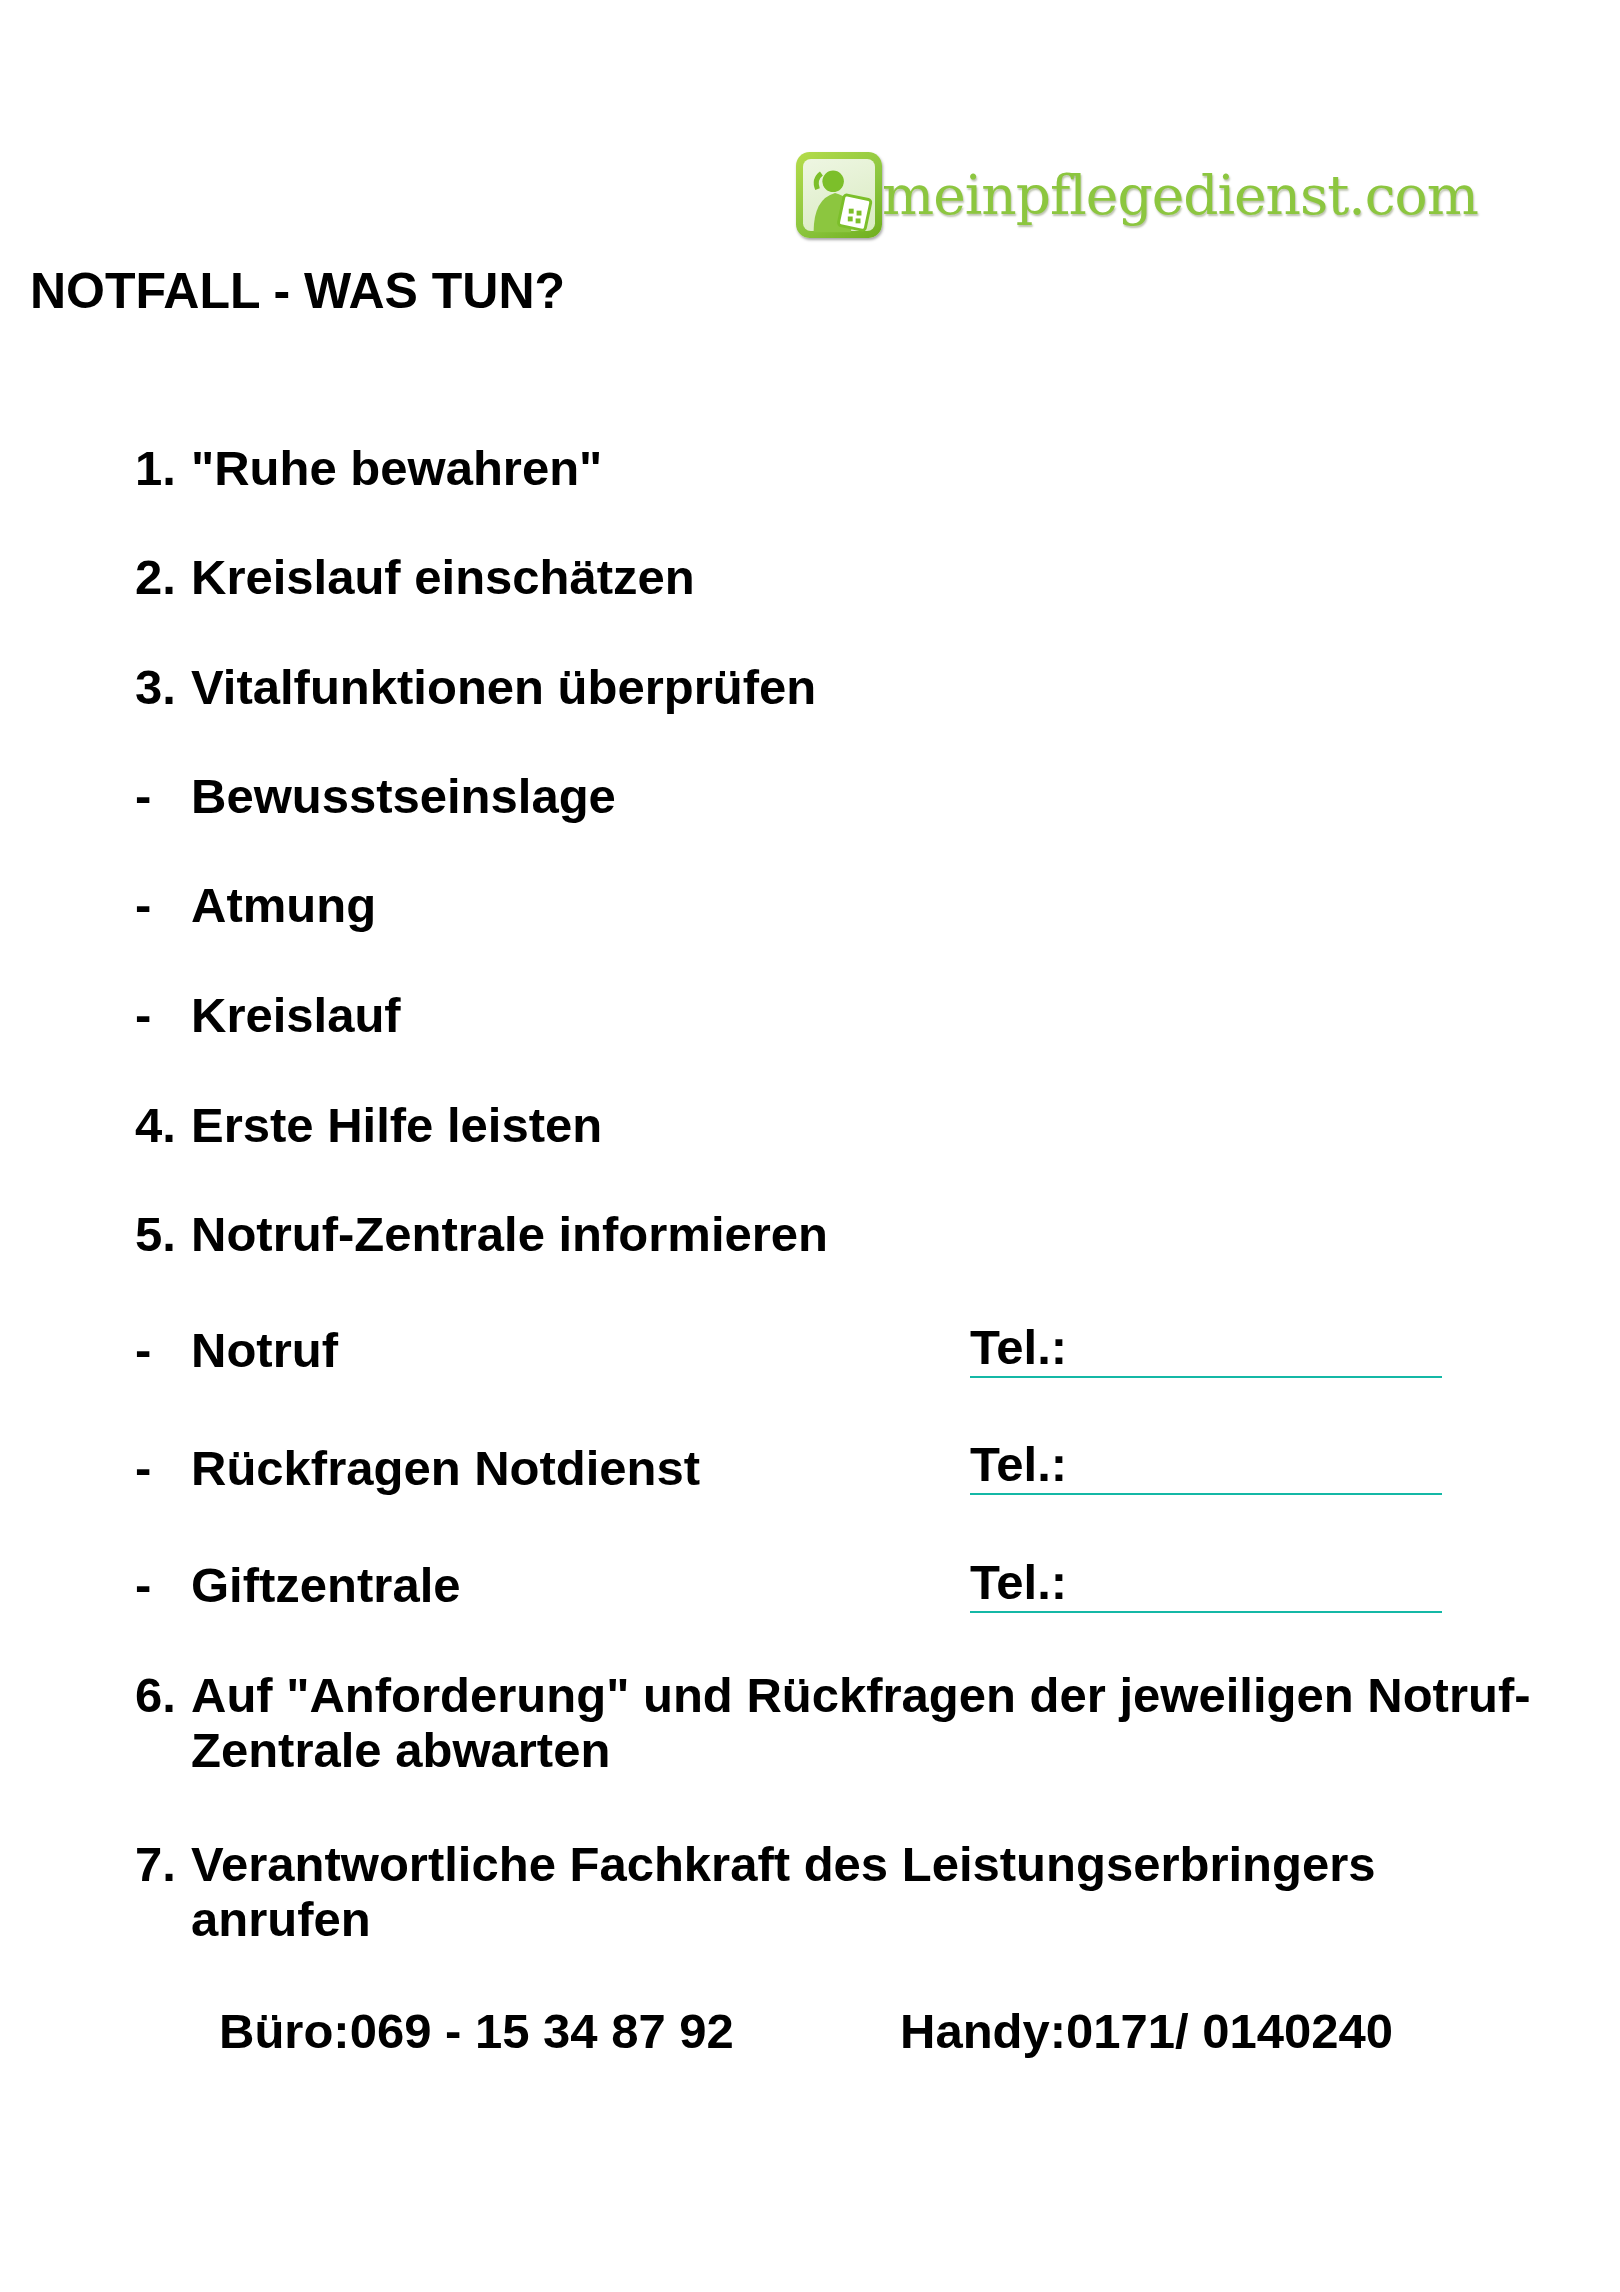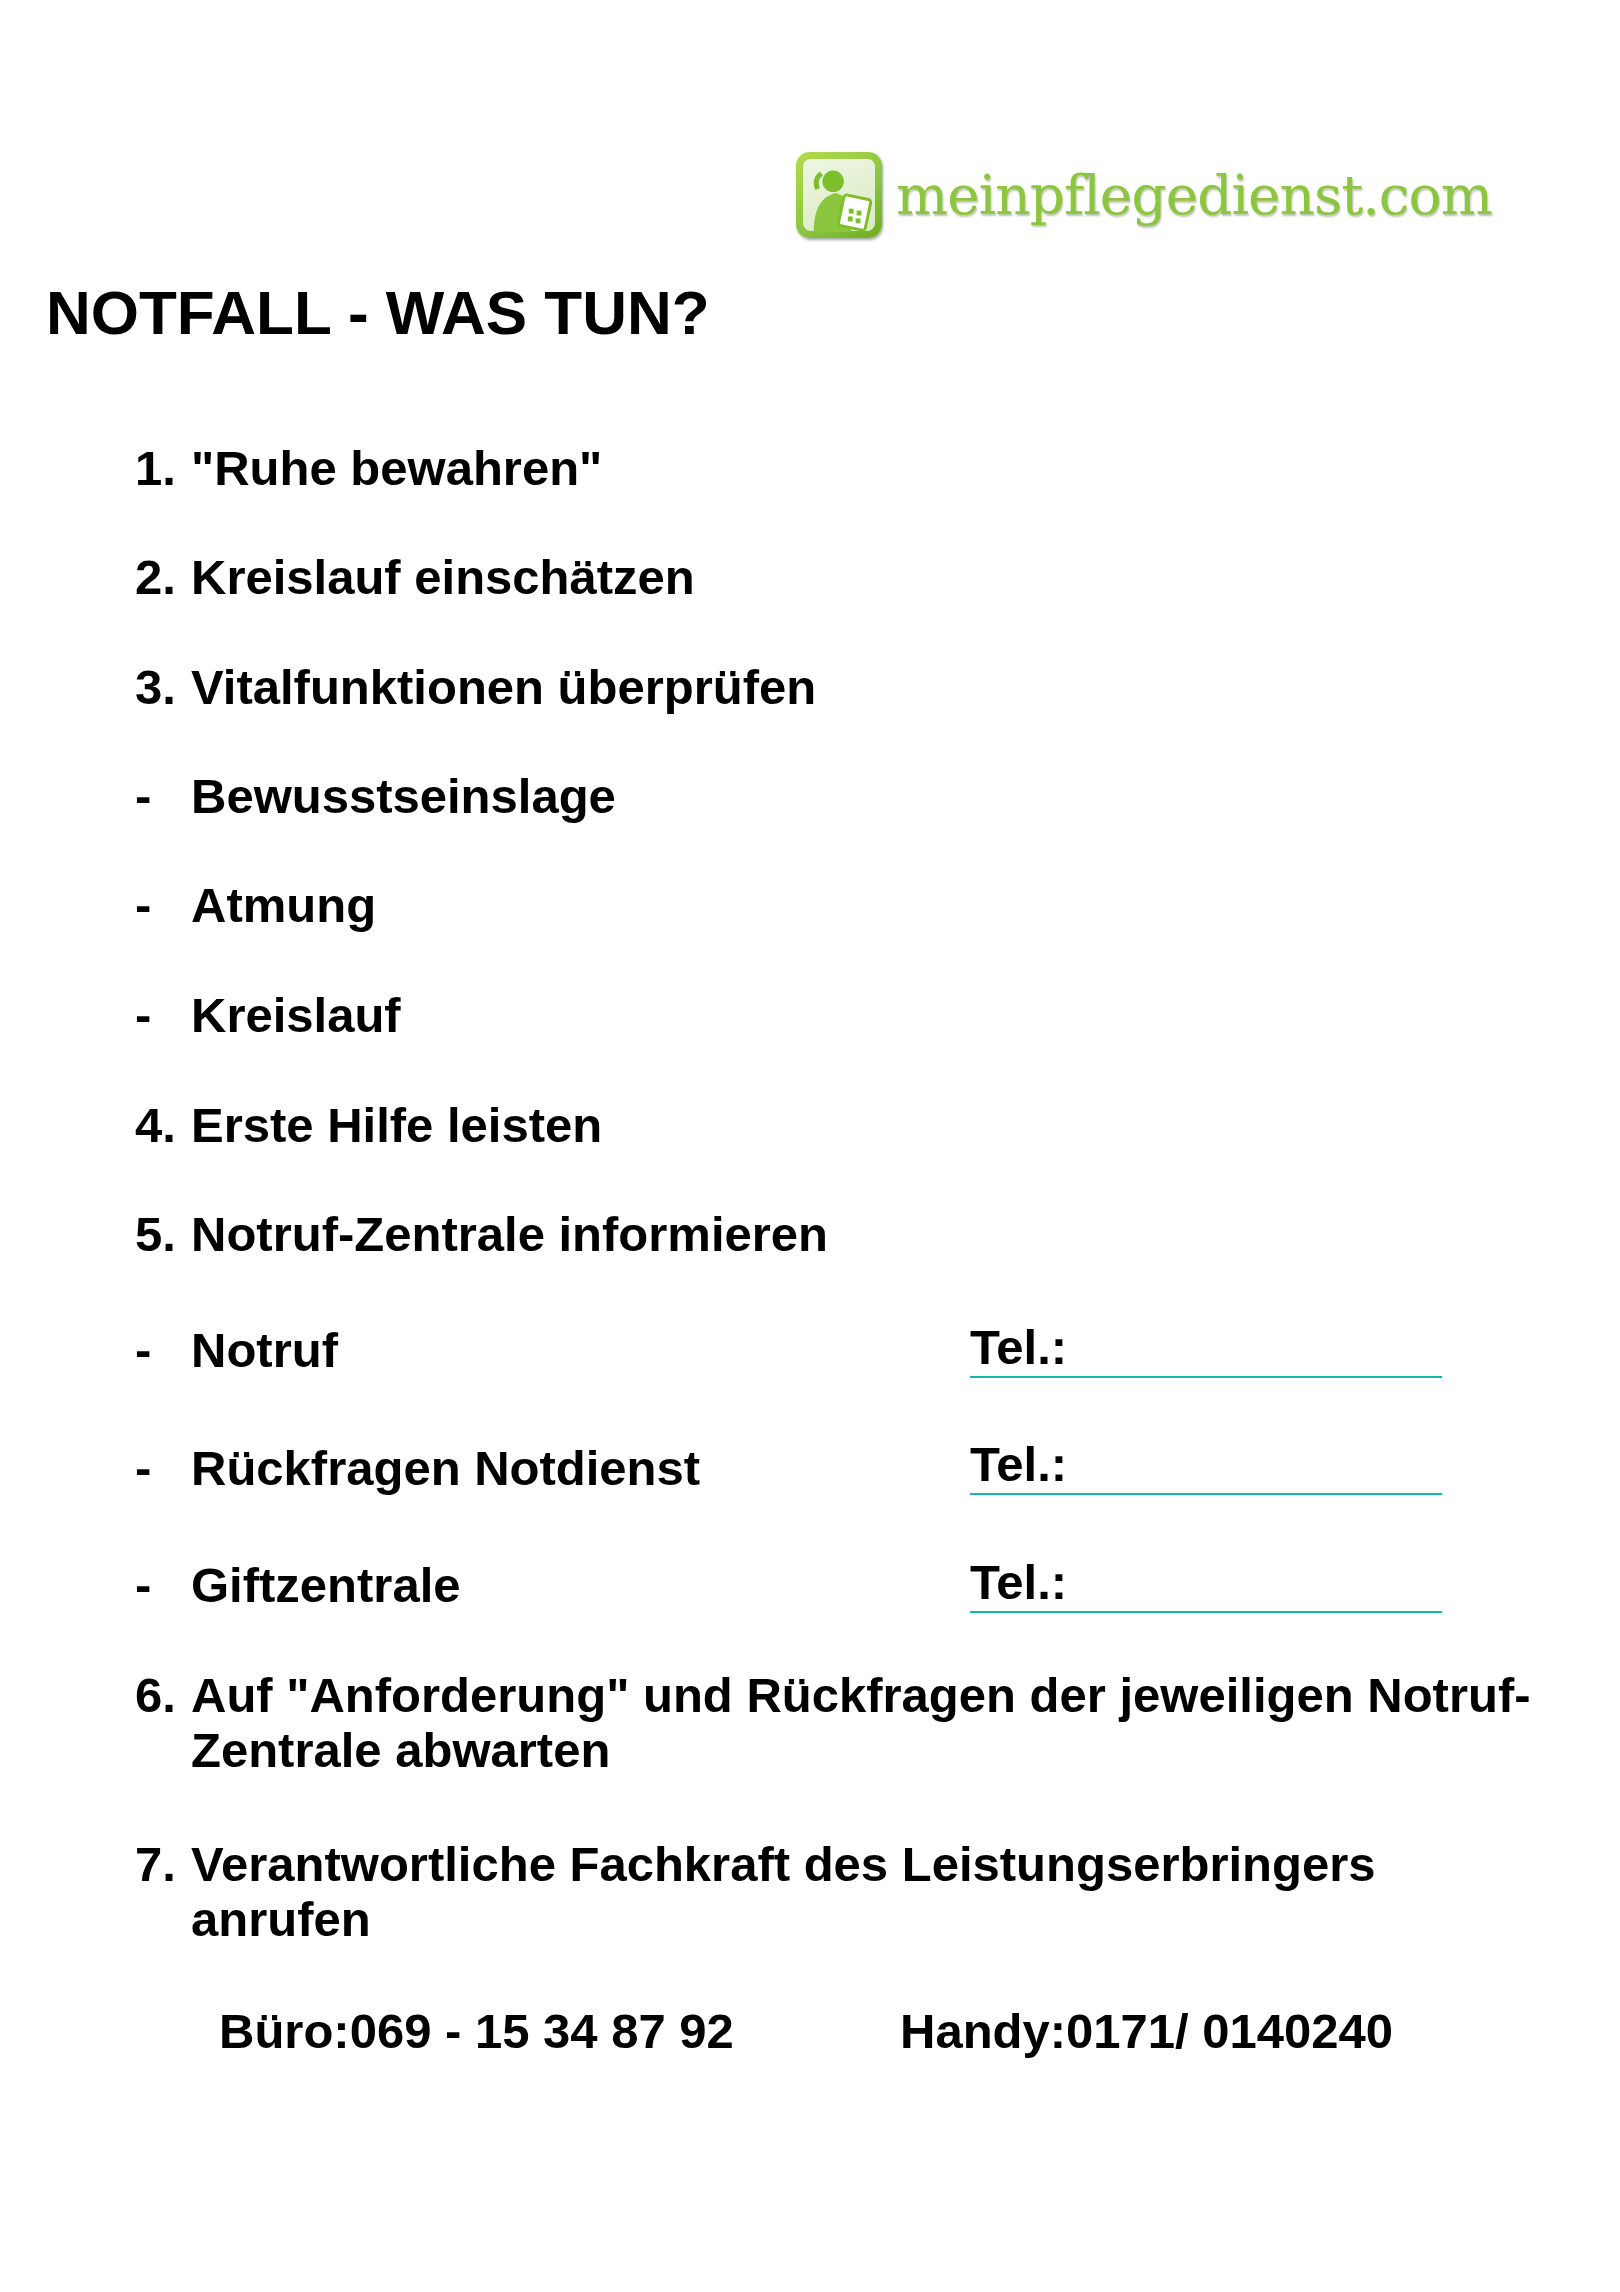--- a/index.html
+++ b/index.html
@@ -3,21 +3,21 @@
 <meta charset="utf-8">
 <style>
   html, body { margin: 0; padding: 0; background: #ffffff; }
   body {
     width: 1620px; height: 2293px; position: relative; overflow: hidden;
     font-family: "Liberation Sans", "DejaVu Sans", sans-serif;
     color: #000000;
   }
   .logo {
     position: absolute; left: 796px; top: 152px;
-    display: flex; align-items: center; gap: 14px;
+    display: flex; align-items: center; gap: 0;
   }
   .logo-icon {
     width: 86px; height: 86px; border-radius: 13.7px;
     background: linear-gradient(145deg, #b5dc4a 0%, #8cc63f 55%, #6fae1e 100%);
     box-shadow: 1px 2px 2.9px rgba(0,0,0,0.35);
     position: relative; overflow: hidden;
   }
   .logo-icon .inner {
     position: absolute; left: 6.9px; top: 6.9px; right: 6.9px; bottom: 6.9px;
     border-radius: 7.8px;
@@ -25,22 +25,22 @@
   }
   .logo-icon svg { position: absolute; left: 0; top: 0; }
   .logo-text {
     font-family: "DejaVu Serif", "Liberation Serif", serif;
     font-size: 55px; color: #8cc63f; letter-spacing: -1px;
     text-shadow: 1px 2px 2px rgba(60,80,20,0.35);
     line-height: 1;
   }
   .title {
     position: absolute; left: 29px; top: 265px;
-    font-size: 62px; font-weight: bold; letter-spacing: 0px;
-    margin: 17px; line-height: 1;
+    font-size: 50px; font-weight: bold; letter-spacing: 0px;
+    margin: 1px; line-height: 1;
   }
   .row {
     position: absolute; left: 135px; display: flex; align-items: baseline;
     font-size: 49px; font-weight: bold; line-height: 55px;
   }
   .row .marker { width: 56px; flex: 0 0 56px; }
   .row .text { white-space: nowrap; }
   .tel {
     position: absolute; left: 970px; width: 472px;
     font-size: 49px; font-weight: bold; line-height: 55px;

